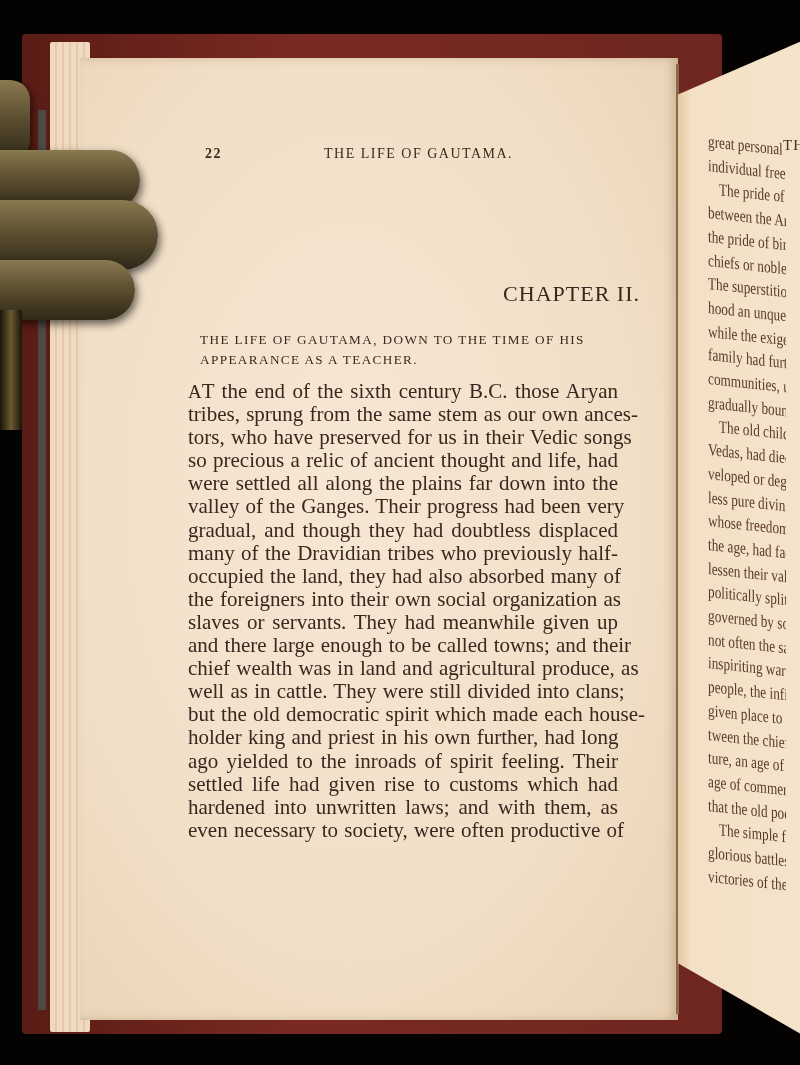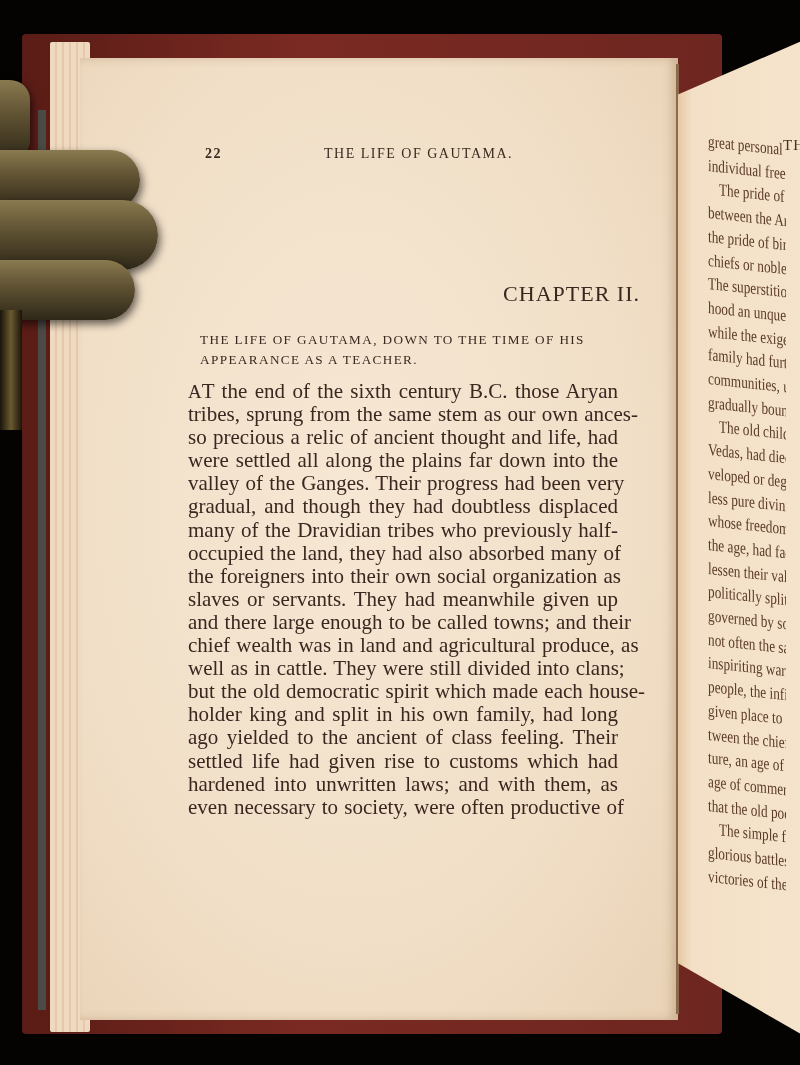--- a/index.html
+++ b/index.html
@@ -163,30 +163,31 @@
 <div class="chapter-title">CHAPTER II.</div>
 
 <div class="chapter-sub">
   <div>THE LIFE OF GAUTAMA, DOWN TO THE TIME OF HIS</div>
   <div>APPEARANCE AS A TEACHER.</div>
 </div>
 
 <div class="body-text" id="body-text">
     <span class="line first-line">AT the end of the sixth century B.C. those Aryan</span>
     <span class="line">tribes, sprung from the same stem as our own ances-</span>
+    <span class="line">tors, who have preserved for us in their Vedic songs</span>
     <span class="line">so precious a relic of ancient thought and life, had</span>
     <span class="line">were settled all along the plains far down into the</span>
     <span class="line">valley of the Ganges. Their progress had been very</span>
     <span class="line">gradual, and though they had doubtless displaced</span>
     <span class="line">many of the Dravidian tribes who previously half-</span>
     <span class="line">occupied the land, they had also absorbed many of</span>
     <span class="line">the foreigners into their own social organization as</span>
     <span class="line">slaves or servants. They had meanwhile given up</span>
     <span class="line">and there large enough to be called towns; and their</span>
     <span class="line">chief wealth was in land and agricultural produce, as</span>
     <span class="line">well as in cattle. They were still divided into clans;</span>
     <span class="line">but the old democratic spirit which made each house-</span>
-    <span class="line">holder king and split in his own family, had long</span>
-    <span class="line">ago yielded to the ancient of class feeling. Their</span>
+    <span class="line">holder king and priest in his own further, had long</span>
+    <span class="line">ago yielded to the inroads of spirit feeling. Their</span>
     <span class="line">settled life had given rise to customs which had</span>
     <span class="line">hardened into unwritten laws; and with them, as</span>
     <span class="line" style="text-align-last: justify;">even necessary to society, were often productive of</span>
   </div>
 
 </body></html>

